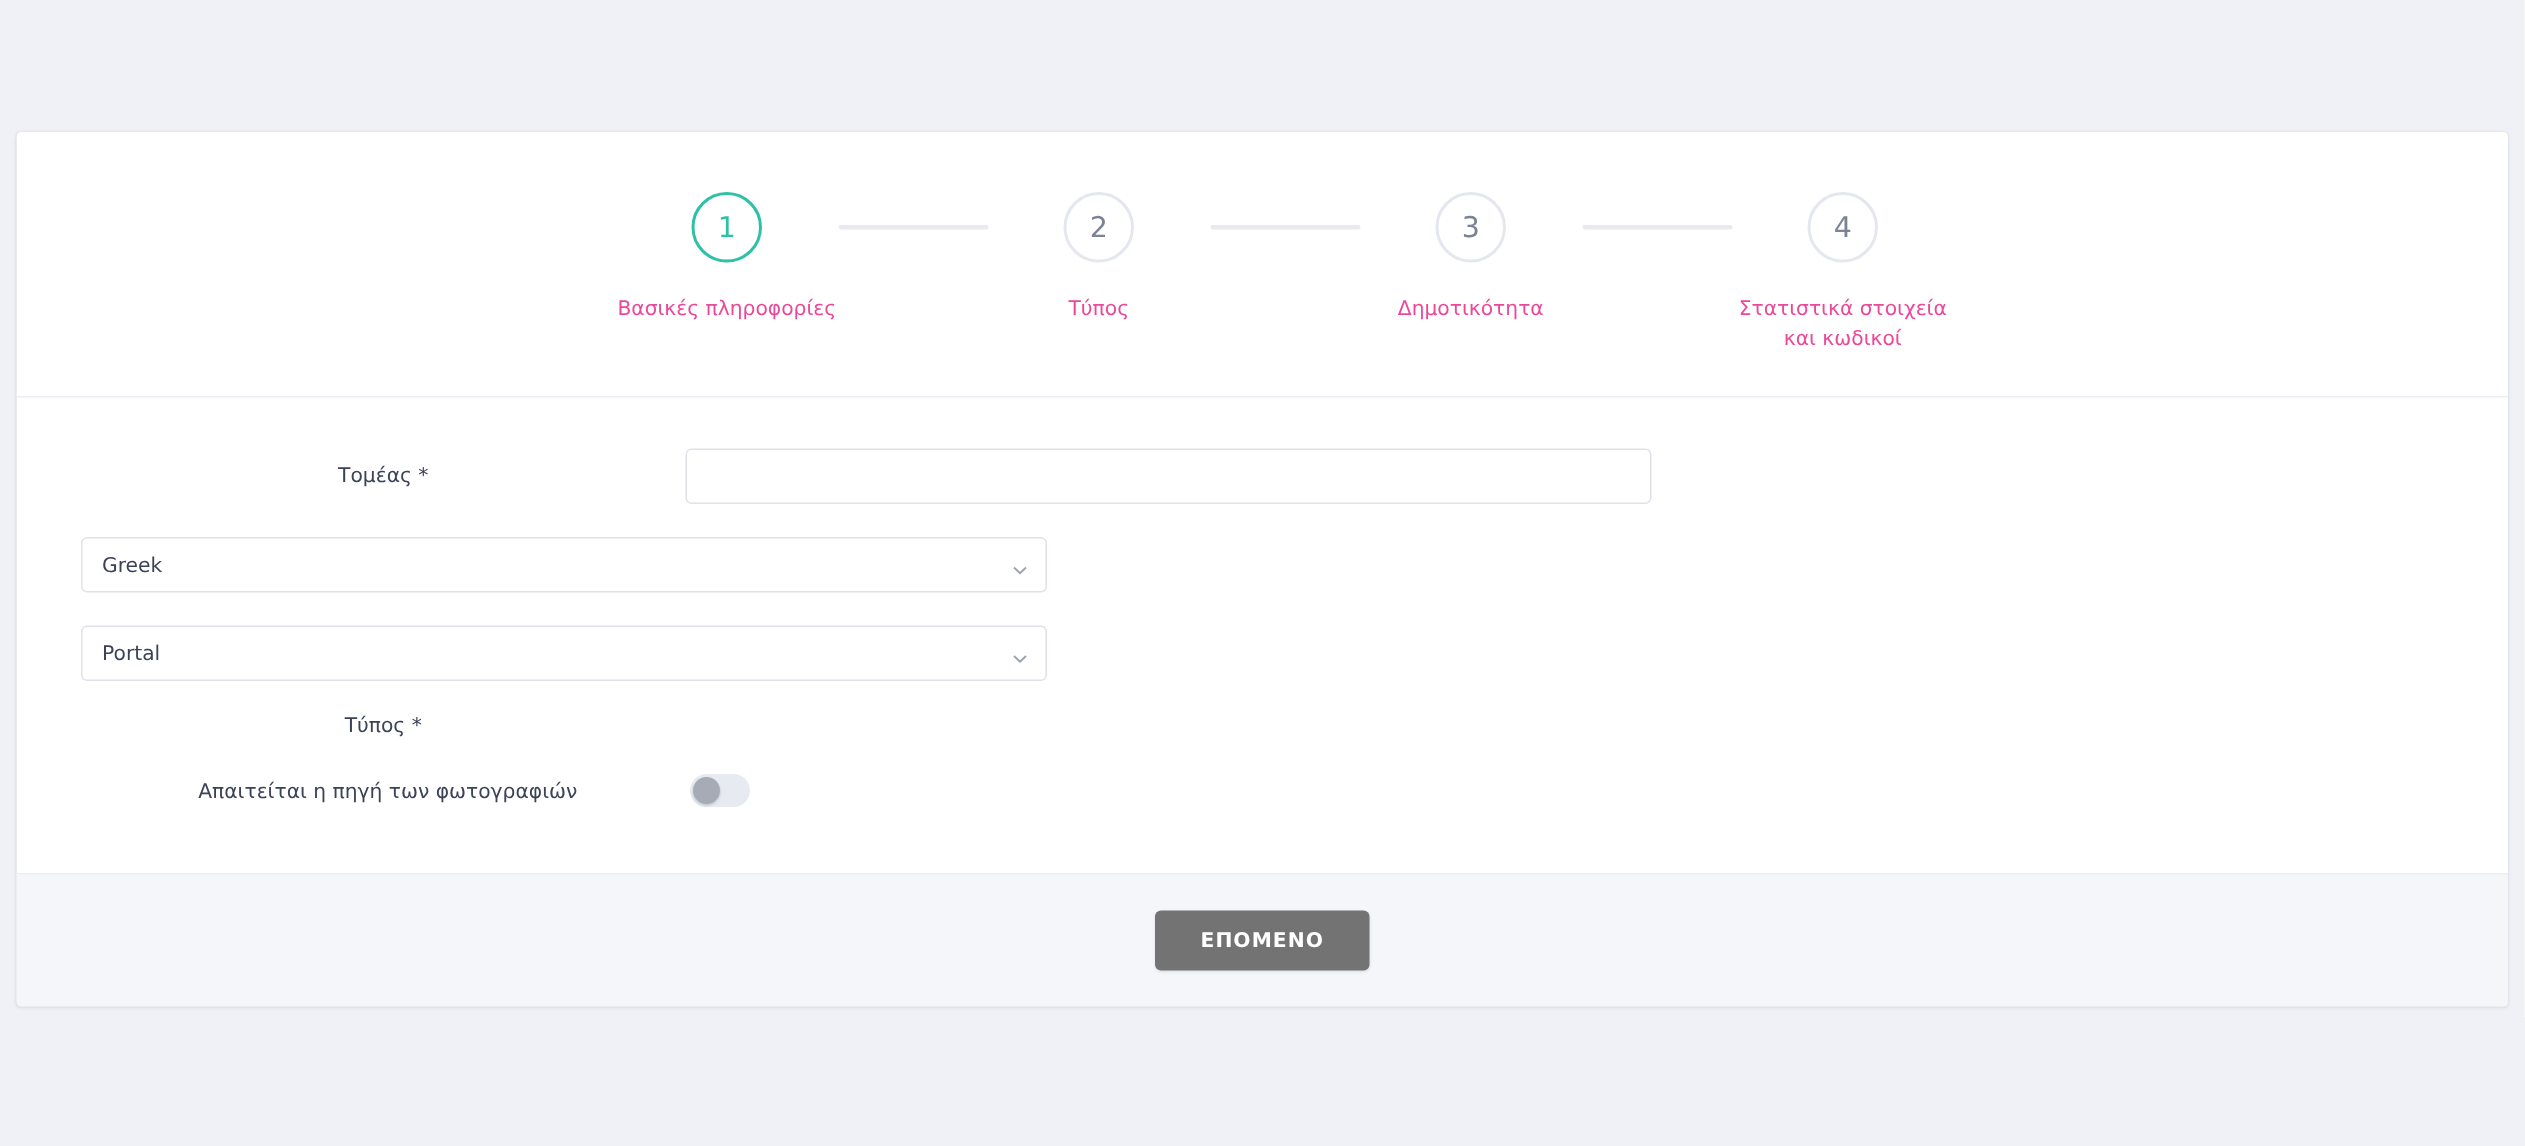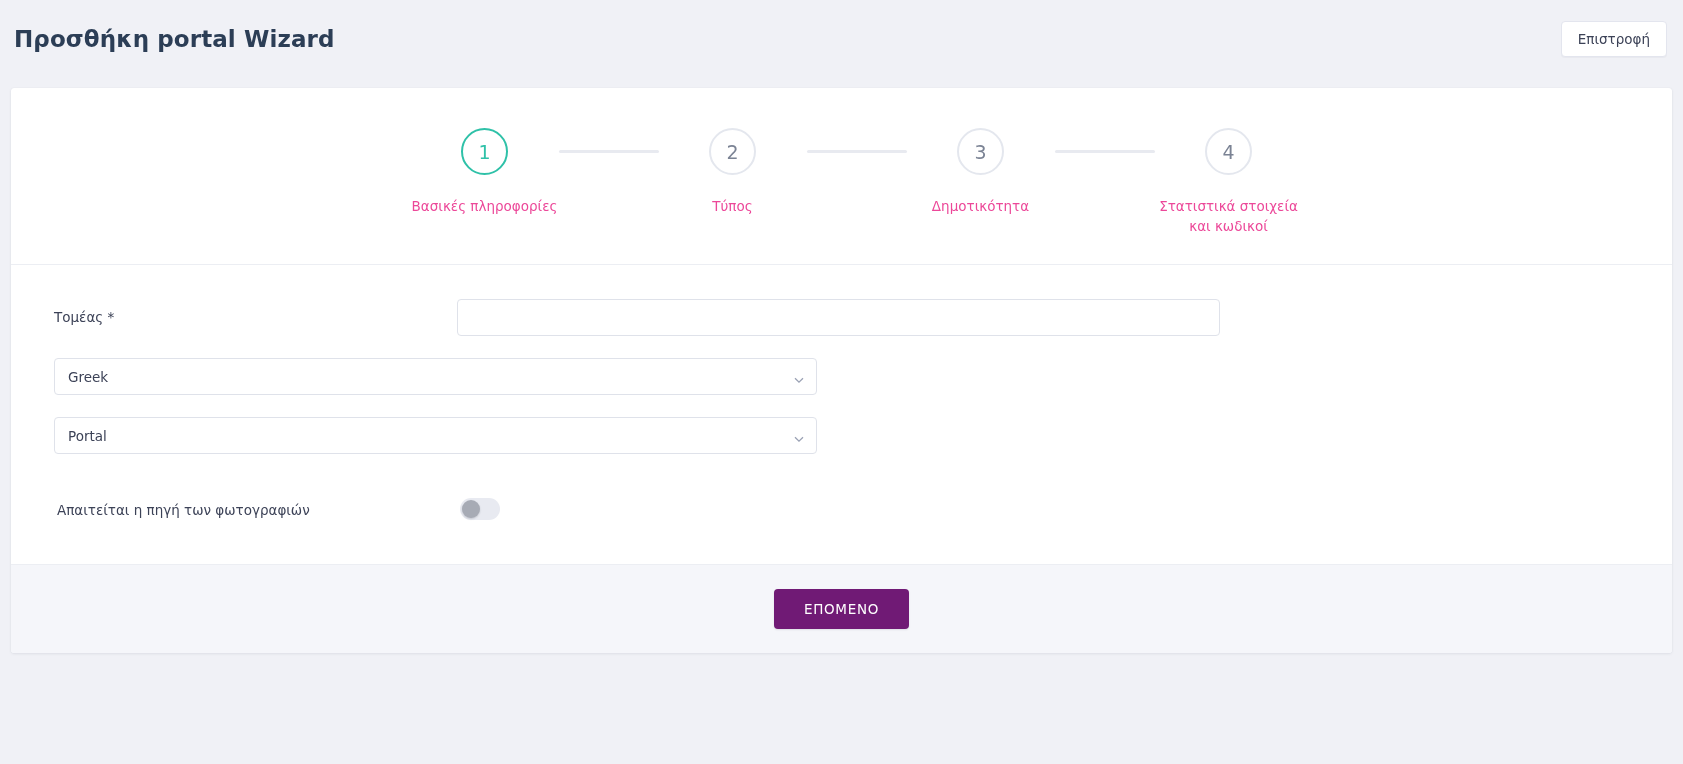--- a/index.html
+++ b/index.html
@@ -127,23 +127,24 @@
     padding: 0 0 0 43px;
     margin-bottom: 22px;
   }
   .form-row:last-child { margin-bottom: 4px; padding-left: 46px; }
   .field-label {
     width: 403px;
     font-size: 13.5px;
     color: #3c4257;
     line-height: 1.3;
     flex: 0 0 auto;
+    text-align: center;
   }
   .field-control {
-    width: 763px;
+    width: 644px;
     position: relative;
     flex: 0 0 auto;
   }
   .text-input,
   .select-box {
     width: 100%;
     height: 37px;
     border: 1px solid #dfe2ea;
     border-radius: 4px;
     background: #ffffff;
@@ -191,42 +192,39 @@
 
   
   .card-footer {
     border-top: 1px solid #eceef3;
     background: #f5f6fa;
     padding: 24px 0;
     display: flex;
     justify-content: center;
   }
   .next-button {
-    background: #701a75;
+    background: #737373;
     border: none;
     border-radius: 4px;
     color: #ffffff;
     font-size: 13.5px;
     font-family: inherit;
     letter-spacing: 0.7px;
     padding: 12px 30px;
     cursor: pointer;
     min-width: 130px;
     box-shadow: 0 1px 2px rgba(20,25,45,0.10);
+    font-weight: bold;
   }
 </style>
 </head>
 <body>
 
 <div class="page">
 
-  <div class="topbar">
-    <div class="page-title">Προσθήκη portal Wizard</div>
-    <button class="back-button">Επιστροφή</button>
-  </div>
 
   <div class="card">
 
     <div class="stepper-wrap">
       <div class="stepper">
         <div class="step active">
           <div class="step-circle">1</div>
           <div class="step-label">Βασικές πληροφορίες</div>
         </div>
         <div class="connector"></div>
@@ -277,20 +275,21 @@
           </div>
           <span class="chevron">
             <svg viewBox="0 0 12 12" width="12" height="12" fill="none" stroke="currentColor" stroke-width="1.3">
               <path d="M2 4.3 L6 8.1 L10 4.3"></path>
             </svg>
           </span>
         </div>
       </div>
 
       <div class="form-row">
+        <div class="field-label">Τύπος *</div>
       </div>
 
       <div class="form-row">
         <div class="field-label">Απαιτείται η πηγή των φωτογραφιών</div>
         <div class="field-control">
           <span class="toggle">
             <span class="knob"></span>
           </span>
         </div>
       </div>

